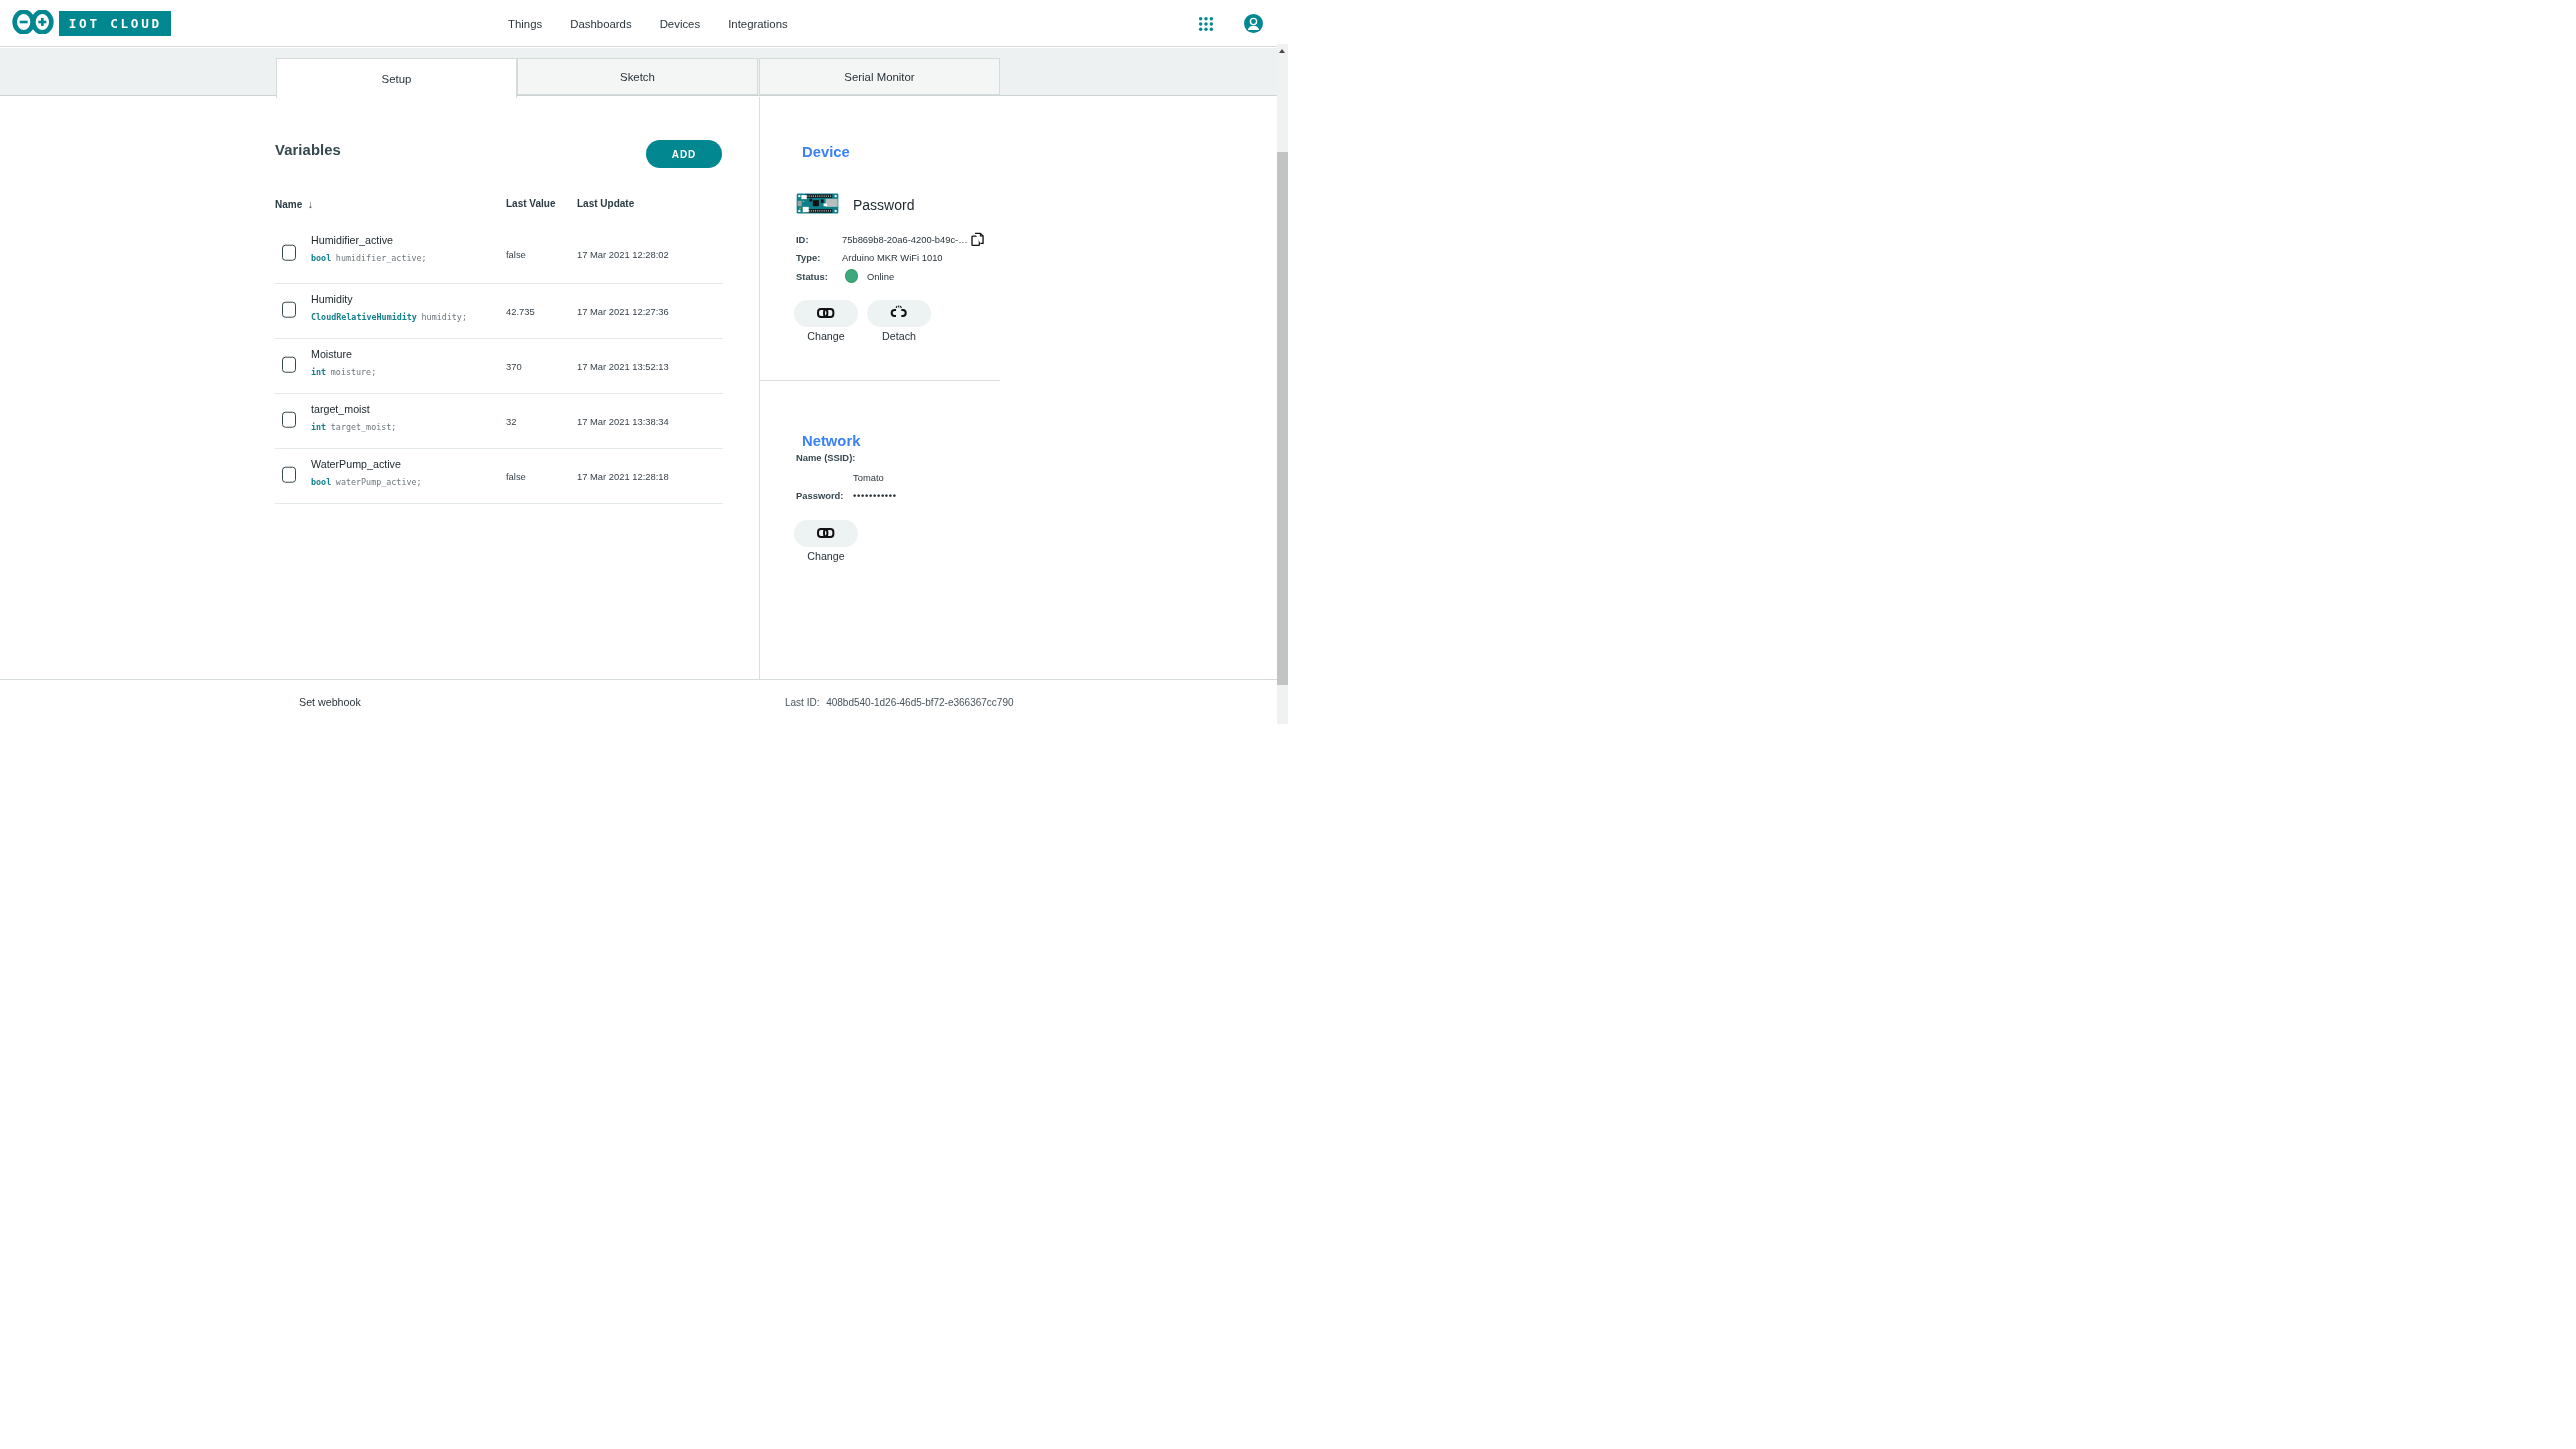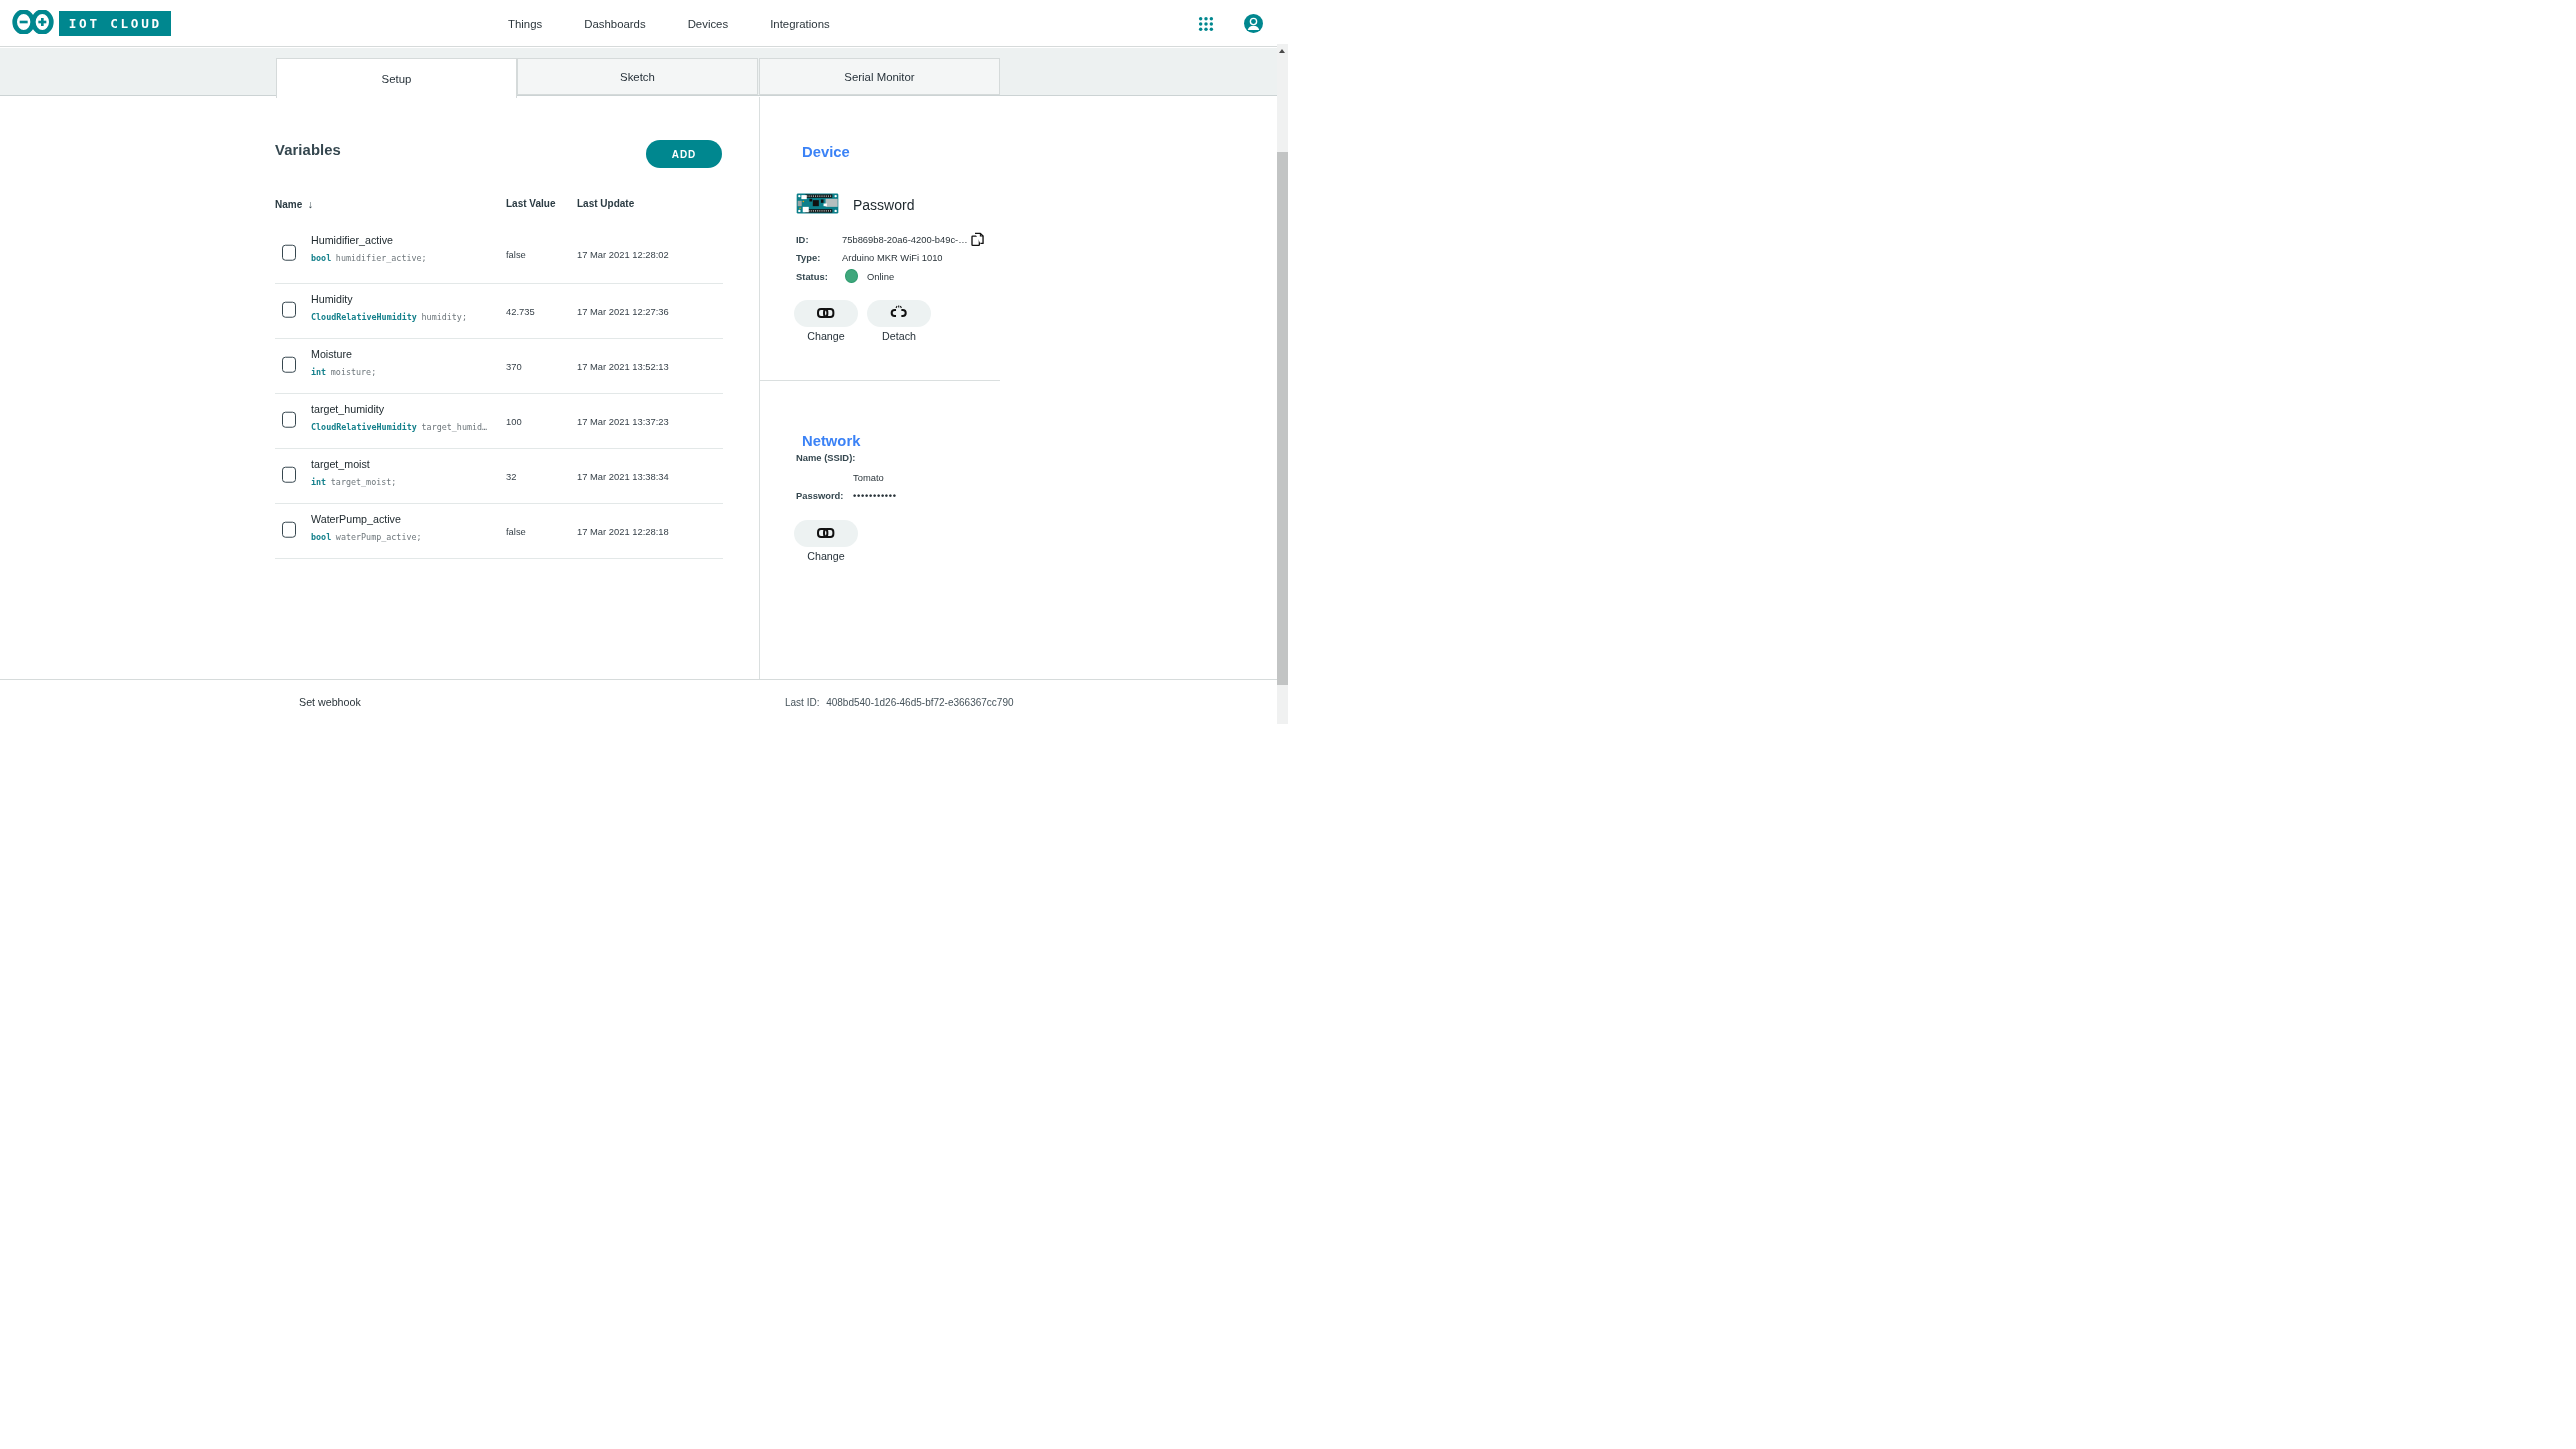--- a/index.html
+++ b/index.html
@@ -4,21 +4,21 @@
 <style>
   * { margin:0; padding:0; box-sizing:border-box; }
   html,body { background:#fff; }
   body { font-family:"Liberation Sans", sans-serif; color:#263238; }
   #app { position:relative; width:1288px; height:725px; background:#fff; overflow:hidden; }
 
   
   .header { position:absolute; left:0; top:0; width:1288px; height:47px; background:#fff; border-bottom:1.3px solid #d6dada; z-index:5; }
   .logo-wrap { position:absolute; left:12px; top:7.4px; height:32px; display:flex; align-items:center; gap:5.4px; }
   .logo-badge { background:#00878F; color:#fff; font-family:"DejaVu Sans Mono", monospace; font-weight:bold; font-size:12.7px; letter-spacing:2.7px; padding:4.7px 9.4px 5.4px 9.4px; }
-  .nav { position:absolute; left:508px; top:0; height:47px; display:flex; align-items:center; gap:42px; }
+  .nav { position:absolute; left:508px; top:0; height:47px; display:flex; align-items:center; gap:28px; }
   .nav-item { font-size:11.4px; color:#2b353b; cursor:pointer; }
   .hdr-icons { position:absolute; right:25.5px; top:0; height:47px; display:flex; align-items:center; gap:29.5px; }
   .grid-icon svg { display:block; }
   .avatar { width:19px; height:19px; }
 
   
   .tabstrip { position:absolute; left:0; top:48px; width:1277px; height:48px; background:#edf1f1; border-bottom:1.3px solid #ccd3d4; z-index:4; }
   .tab { position:absolute; top:10px; height:37px; width:241px; display:flex; align-items:center; justify-content:center; font-size:11.4px; color:#27323a; border:0.7px solid #d5dada; background:#f4f6f6; cursor:pointer; }
   .tab.active { background:#fff; height:40px; border-bottom:none; z-index:6; }
   .tab-1 { left:276px; } .tab-2 { left:517px; } .tab-3 { left:759px; }
@@ -161,27 +161,20 @@
     </div>
 
     <div class="vrow">
       <span class="chk"></span>
       <span class="vname">Moisture</span>
       <span class="vdecl"><span class="vtype">int</span><span class="vrest">moisture;</span></span>
       <span class="vval">370</span>
       <span class="vupd">17 Mar 2021 13:52:13</span>
     </div>
 
-    <div class="vrow">
-      <span class="chk"></span>
-      <span class="vname">target_humidity</span>
-      <span class="vdecl"><span class="vtype">CloudRelativeHumidity</span><span class="vrest">target_humid…</span></span>
-      <span class="vval">100</span>
-      <span class="vupd">17 Mar 2021 13:37:23</span>
-    </div>
 
     <div class="vrow">
       <span class="chk"></span>
       <span class="vname">target_moist</span>
       <span class="vdecl"><span class="vtype">int</span><span class="vrest">target_moist;</span></span>
       <span class="vval">32</span>
       <span class="vupd">17 Mar 2021 13:38:34</span>
     </div>
 
 

